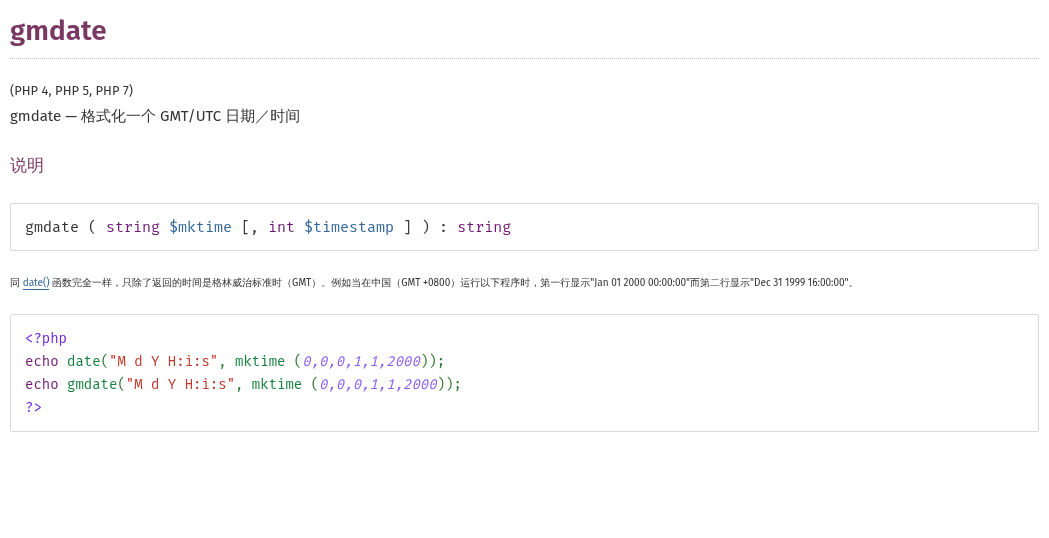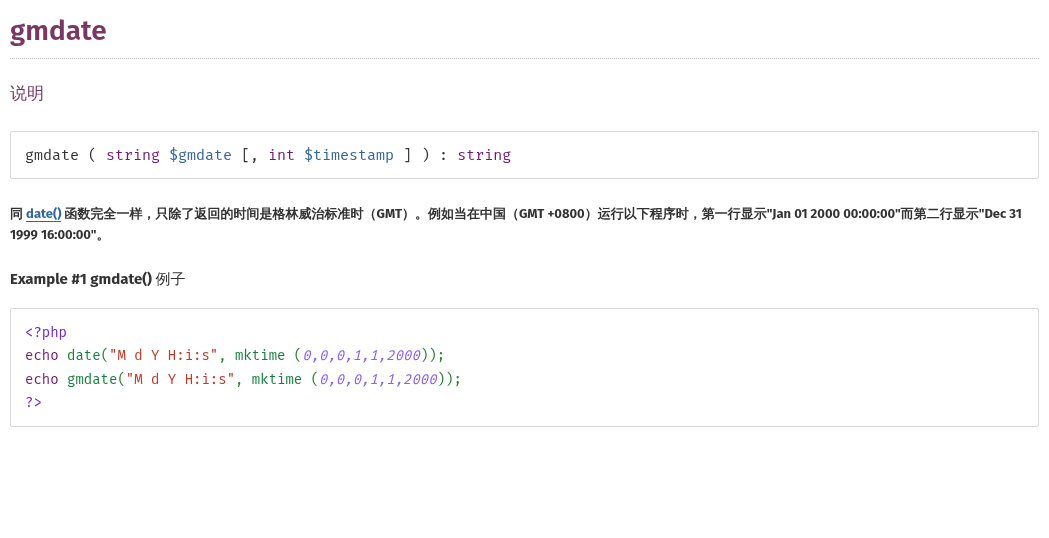--- a/index.html
+++ b/index.html
@@ -48,24 +48,23 @@
     font-family: "Fira Mono", Consolas, "Courier New", monospace;
     font-size: 15px;
     color: #333;
     border-radius: 2px;
     margin-bottom: 24px;
   }
   .synopsis-box .methodname { color: #333; }
   .synopsis-box .type { color: #701a75; }
   .synopsis-box .param { color: #369; }
   .para {
-    font-size: 13px;
+    font-size: 10px;
     margin: 0 0 22px 0;
     line-height: 1.65;
-    font-weight: bold;
   }
   a.func-link {
     color: #369;
     text-decoration: none;
     border-bottom: 1px solid #369;
   }
   .example-title {
     font-size: 15px;
     margin: 0 0 18px 0;
   }
@@ -88,33 +87,32 @@
   .tok-punct  { color: #2e7d32; }
 </style>
 </head>
 <body>
 
 <div class="page">
 
   <h1 class="refname">gmdate</h1>
   <hr class="title-rule">
 
+  <p class="verinfo">(PHP 4, PHP 5, PHP 7)</p>
+  <p class="refpurpose">gmdate — 格式化一个 GMT/UTC 日期／时间</p>
 
   <h3 class="section-title">说明</h3>
 
   <div class="synopsis-box">
-    <span class="methodname">gmdate</span><span> ( </span><span class="type">string</span><span class="param"> $gmdate</span><span> [, </span><span class="type">int</span><span class="param"> $timestamp</span><span> ] ) : </span><span class="type">string</span>
+    <span class="methodname">gmdate</span><span> ( </span><span class="type">string</span><span class="param"> $mktime</span><span> [, </span><span class="type">int</span><span class="param"> $timestamp</span><span> ] ) : </span><span class="type">string</span>
   </div>
 
   <p class="para">
     <span>同 </span><a href="#" class="func-link">date()</a><span> 函数完全一样，只除了返回的时间是格林威治标准时（GMT）。例如当在中国（GMT +0800）运行以下程序时，第一行显示"Jan 01 2000 00:00:00"而第二行显示"Dec 31 1999 16:00:00"。</span>
   </p>
 
-  <p class="example-title">
-    <span class="strong">Example #1 gmdate() </span><span>例子</span>
-  </p>
 
   <div class="code-box"><span class="tok-tag">&lt;?php</span>
 <span class="tok-kw">echo</span> <span class="tok-fn">date</span><span class="tok-paren">(</span><span class="tok-str">"M d Y H:i:s"</span><span class="tok-punct">, </span><span class="tok-fn">mktime</span> <span class="tok-paren">(</span><span class="tok-num">0,0,0,1,1,2000</span><span class="tok-paren">));</span>
 <span class="tok-kw">echo</span> <span class="tok-fn">gmdate</span><span class="tok-paren">(</span><span class="tok-str">"M d Y H:i:s"</span><span class="tok-punct">, </span><span class="tok-fn">mktime</span> <span class="tok-paren">(</span><span class="tok-num">0,0,0,1,1,2000</span><span class="tok-paren">));</span>
 <span class="tok-tag">?&gt;</span></div>
 
 </div>
 
 </body></html>

